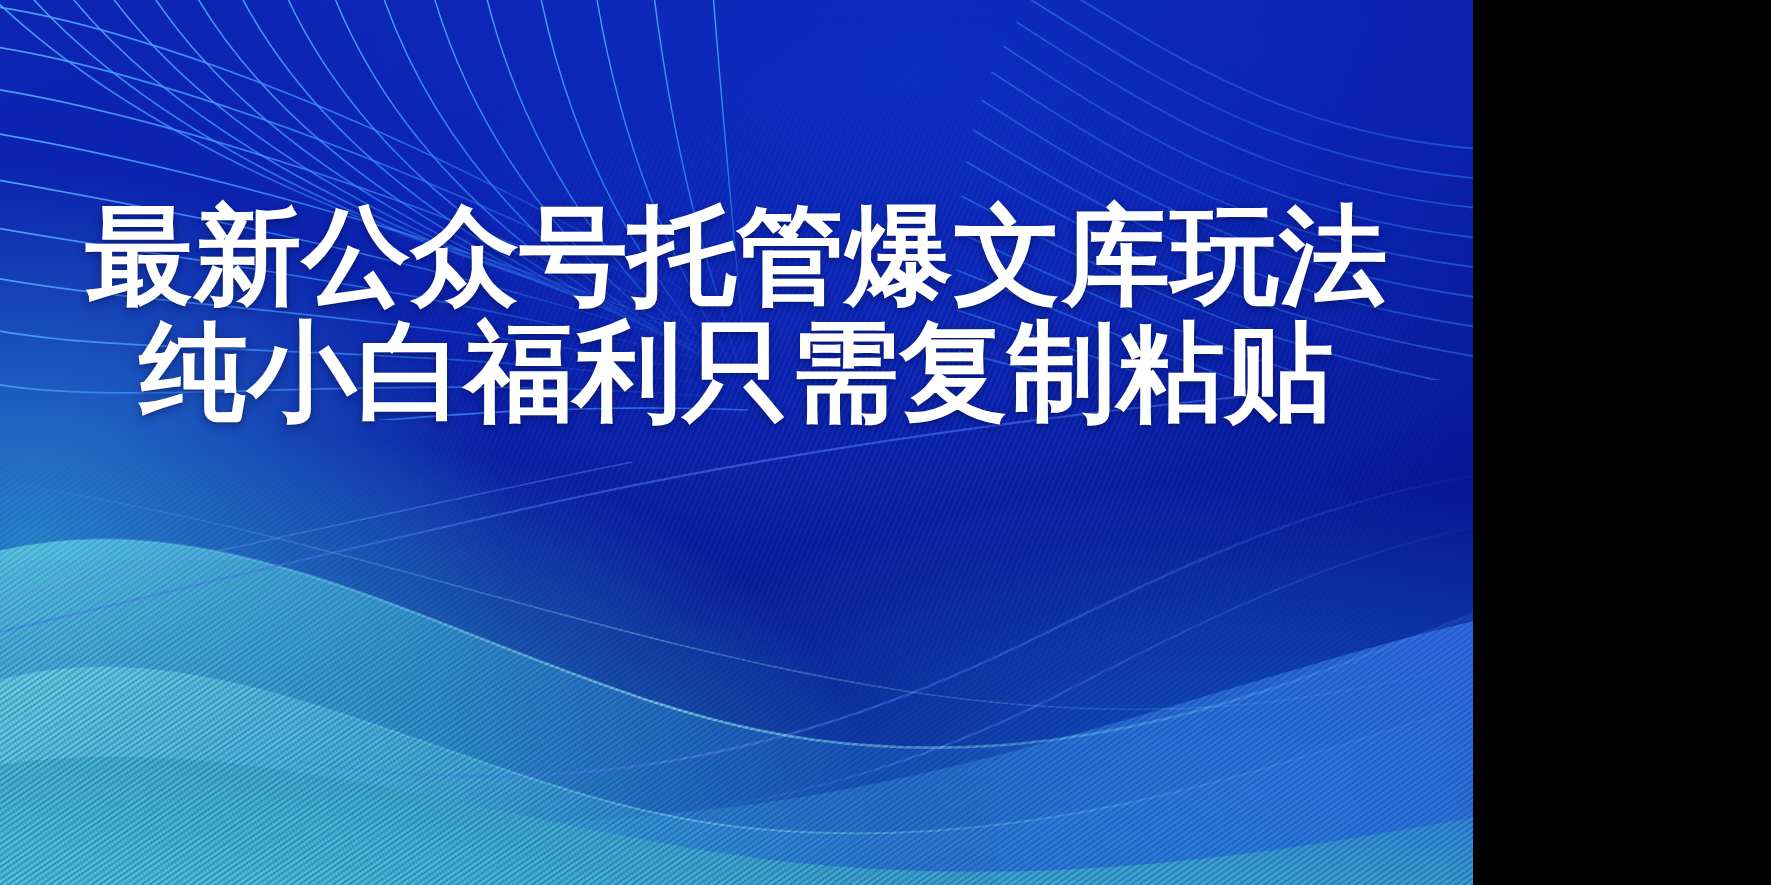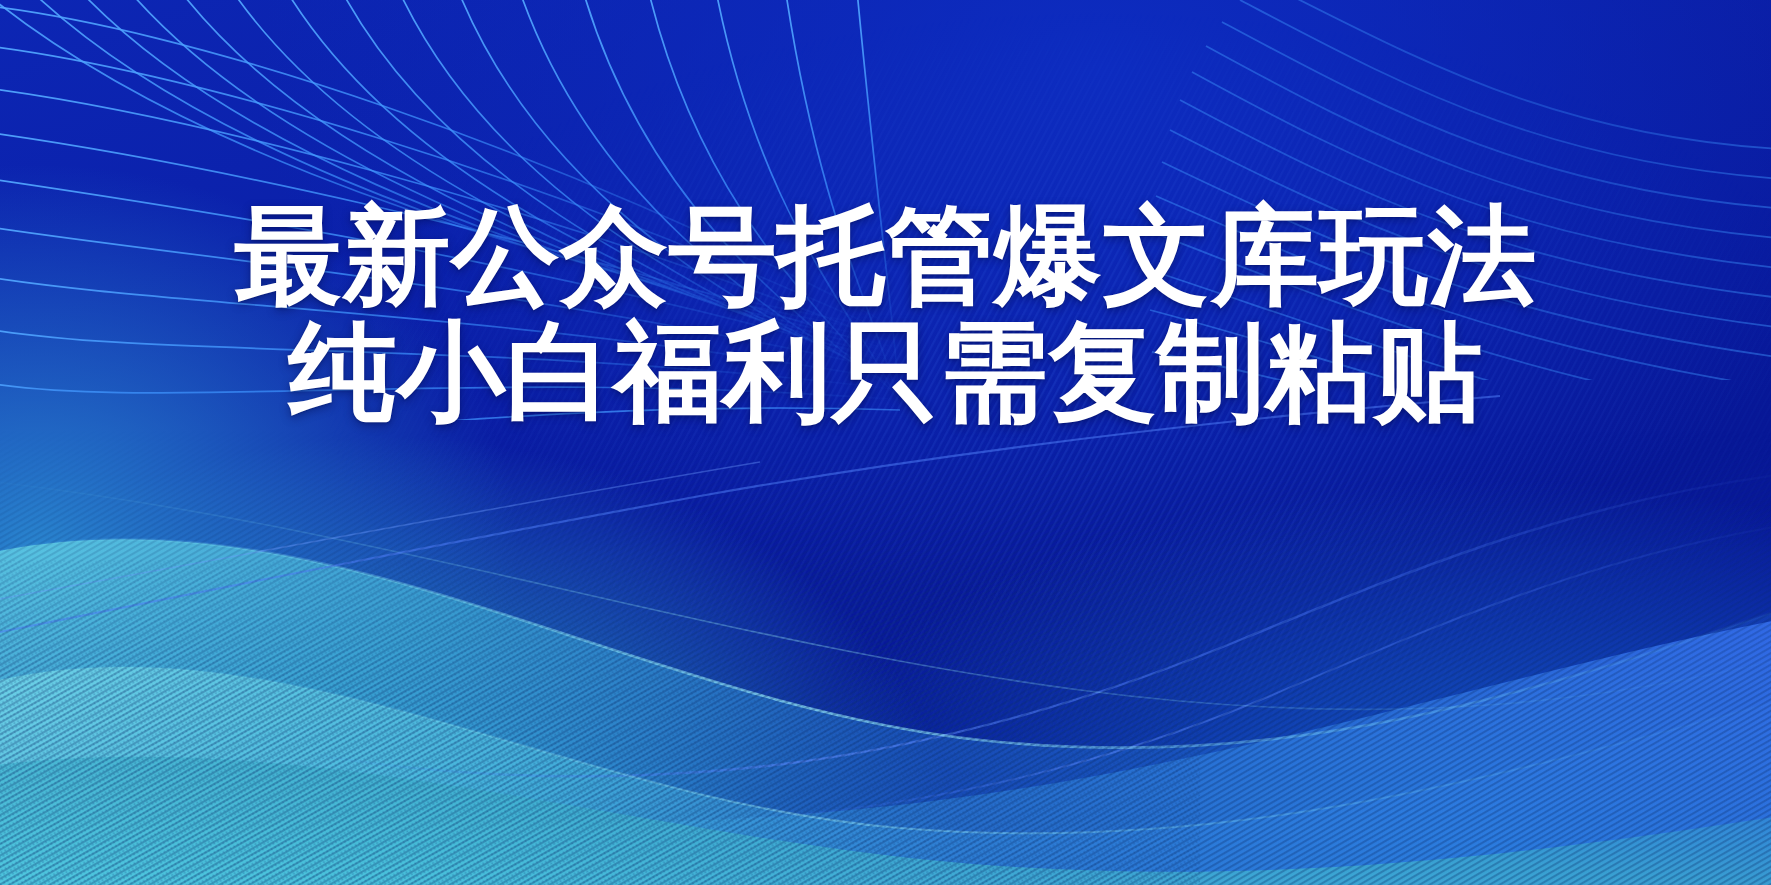--- a/index.html
+++ b/index.html
@@ -2,21 +2,21 @@
 <html><head>
 <meta charset="utf-8">
 <style>
   html, body {
     margin: 0;
     padding: 0;
     background: #000;
   }
   #banner {
     position: relative;
-    width: 1771px;
+    width: 1473px;
     height: 885px;
     overflow: hidden;
     font-family: "Liberation Sans", "DejaVu Sans", sans-serif;
     background: #0b1fa8;
   }
 
   
   .layer {
     position: absolute;
     inset: 0;

